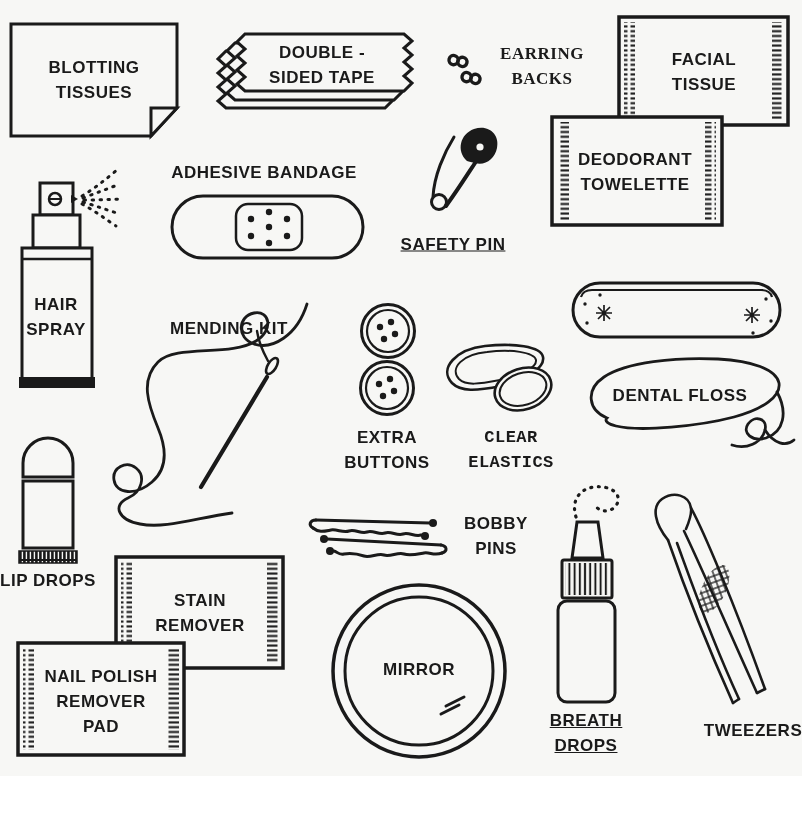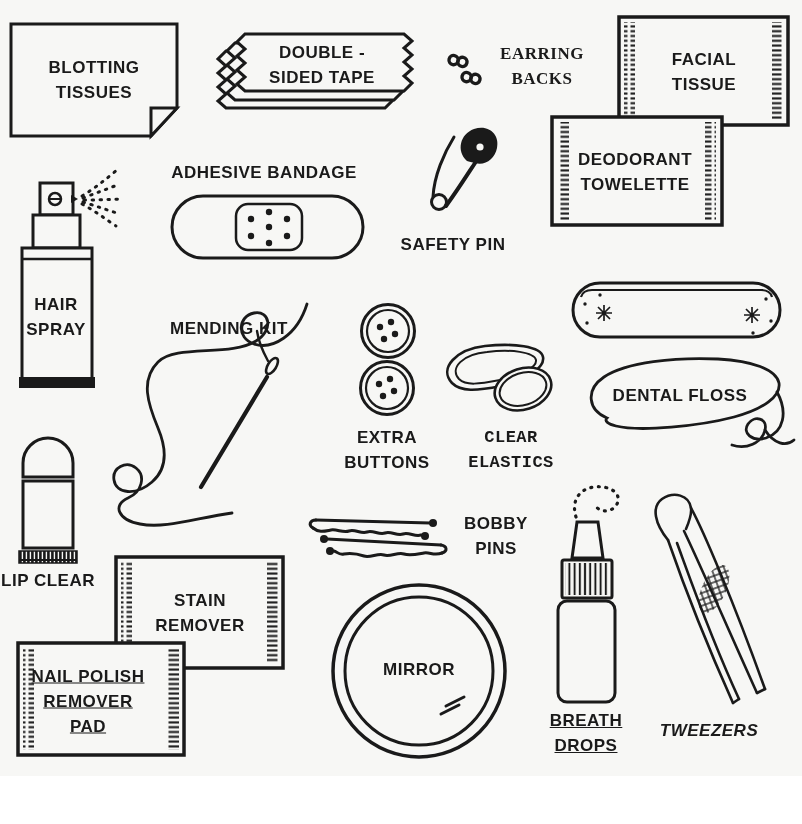--- a/index.html
+++ b/index.html
@@ -243,36 +243,36 @@
 TISSUES</div>
   <div class="label" style="left:322px; top:65px;">DOUBLE -
 SIDED TAPE</div>
   <div class="label" style="left:542px; top:66px;font-family:Liberation Serif, serif;">EARRING
 BACKS</div>
   <div class="label" style="left:704px; top:72px;">FACIAL
 TISSUE</div>
   <div class="label" style="left:635px; top:172px;">DEODORANT
 TOWELETTE</div>
   <div class="label" style="left:264px; top:172px;">ADHESIVE BANDAGE</div>
-  <div class="label" style="left:453px; top:244px;">SAFETY PIN</div>
+  <div class="label" style="left:453px; top:244px;text-decoration:underline;">SAFETY PIN</div>
   <div class="label" style="left:56px;  top:317px;">HAIR
 SPRAY</div>
   <div class="label" style="left:229px; top:328px;">MENDING KIT</div>
   <div class="label" style="left:387px; top:450px;">EXTRA
 BUTTONS</div>
   <div class="label" style="left:680px; top:395px;">DENTAL FLOSS</div>
   <div class="label" style="left:511px; top:450px;font-family:Liberation Mono, monospace;">CLEAR
 ELASTICS</div>
-  <div class="label" style="left:48px;  top:580px;">LIP CLEAR</div>
+  <div class="label" style="left:48px;  top:580px;">LIP DROPS</div>
   <div class="label" style="left:496px; top:536px;">BOBBY
 PINS</div>
   <div class="label" style="left:200px; top:613px;">STAIN
 REMOVER</div>
-  <div class="label" style="left:88px; top:701px;text-decoration:underline;">NAIL POLISH
+  <div class="label" style="left:101px; top:701px;">NAIL POLISH
 REMOVER
 PAD</div>
   <div class="label" style="left:419px; top:669px;">MIRROR</div>
   <div class="label" style="left:586px; top:733px;text-decoration:underline;">BREATH
 DROPS</div>
-  <div class="label" style="left:709px; top:730px;font-style:italic;">TWEEZERS</div>
+  <div class="label" style="left:753px; top:730px;">TWEEZERS</div>
 
   <div class="bottom-strip"></div>
 </div>
 
 </body></html>

